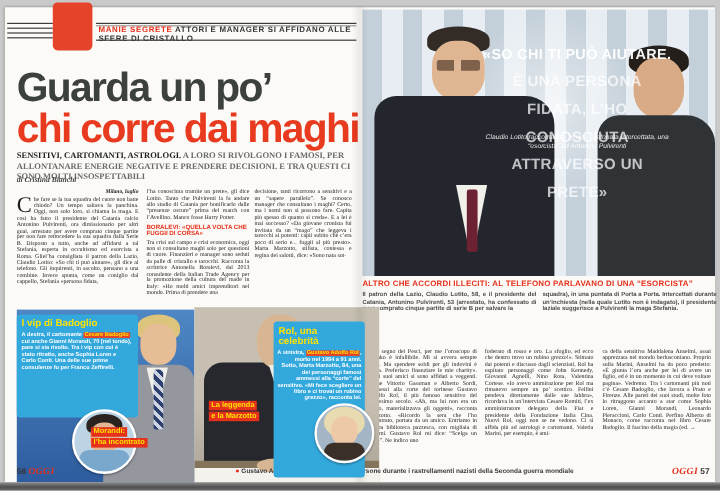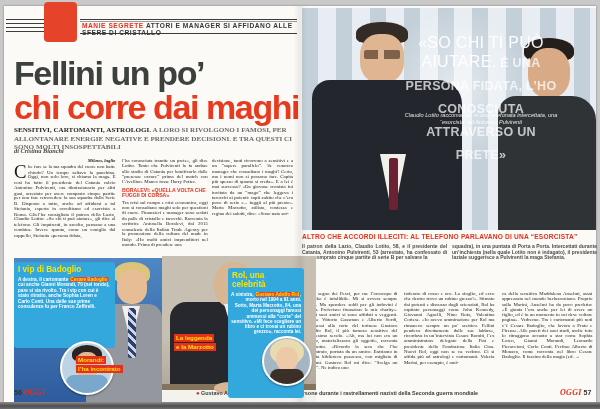--- a/index.html
+++ b/index.html
@@ -51,21 +51,21 @@
   #lotito-suit{left:10px;top:72px;width:150px;height:150px;background:#23262c;}
   #lotito-shirt{position:absolute;left:68px;top:74px;width:26px;height:52px;background:#f2f0ea;
       clip-path:polygon(0 0,100% 0,60% 100%,40% 100%);}
   #lotito-tie{position:absolute;left:77px;top:78px;width:9px;height:52px;background:#6d2233;border-radius:2px;}
   #pulv-hair{left:222px;top:30px;width:50px;height:24px;background:#241f1b;border-radius:50% 50% 35% 35%;}
   #pulv-face{left:226px;top:40px;width:42px;height:50px;background:#d8aa86;border-radius:44%;}
   #pulv-suit{left:196px;top:88px;width:98px;height:134px;background:#303336;}
 
   
   #quote{left:402px;top:34px;width:158px;text-align:center;color:#fff;z-index:2;}
-  #quote .q1{font-size:16px;font-weight:normal;line-height:15px;letter-spacing:.3px;color:rgba(255,255,255,.95);}
+  #quote .q1{font-size:12px;font-weight:bold;line-height:15px;letter-spacing:.3px;color:rgba(255,255,255,.95);}
   #quote .q2{font-size:12.5px;font-weight:600;line-height:23px;letter-spacing:.3px;color:rgba(255,255,255,.72);margin-top:14px;}
   #q-credit{left:404px;top:112px;width:154px;text-align:center;font-size:5.6px;line-height:6.6px;
       font-style:italic;color:rgba(255,255,255,.88);z-index:2;}
 
   
   #cap-head{left:302px;top:233px;width:294px;font-size:6.6px;font-weight:bold;color:#e5301c;letter-spacing:.2px;}
   .sanscap{font-size:6.4px;line-height:7.6px;color:#4c4c4c;font-weight:bold;text-align:justify;
       transform:scale(0.78);transform-origin:0 0;}
   #capA{left:302px;top:243px;width:186px;}
   #capB{left:452px;top:243px;width:186px;}
@@ -142,21 +142,21 @@
   <div class="abs rule" style="left:6px;top:27px;width:38px;"></div>
   <div class="abs rule" style="left:6px;top:31px;width:38px;"></div>
   <div class="abs rule" style="left:80px;top:19px;width:217px;"></div>
   <div class="abs rule" style="left:80px;top:21px;width:217px;opacity:.5;"></div>
   <div class="abs rule" style="left:80px;top:33px;width:217px;"></div>
   <div class="abs" id="red-tab"></div>
   <div class="abs" id="kicker">
     <span class="hl">MANIE SEGRETE</span><span> ATTORI E MANAGER SI AFFIDANO ALLE SFERE DI CRISTALLO</span>
   </div>
 
-  <div class="abs" id="h1a">Fellini un po’</div>
+  <div class="abs" id="h1a">Guarda un po’</div>
   <div class="abs" id="h1b">chi corre dai maghi</div>
   <div class="abs" id="standfirst">
     <span class="b">SENSITIVI, CARTOMANTI, ASTROLOGI.</span><span> A LORO SI RIVOLGONO I FAMOSI, PER ALLONTANARE ENERGIE NEGATIVE E PRENDERE DECISIONI. E TRA QUESTI CI SONO MOLTI INSOSPETTABILI</span>
   </div>
   <div class="abs" id="byline">di Cristina Bianchi</div>
 
   <div class="abs serifcol" id="col1">
     <span class="dateline">Milano, luglio</span>
     <span class="dropcap">C</span><span>he fare se la tua squadra del cuore non batte chiodo? Un tempo saltava la panchina. Oggi, non solo loro, si chiama la maga. E così ha fatto il presidente del Catania calcio Antonino Pulvirenti, ora dimissionario per altri guai, arrestato per avere comprato cinque partite per non fare retrocedere la sua squadra dalla Serie B. Disposto a tutto, anche ad affidarsi a tal Stefania, esperta in occultismo ed esorcista a Roma. Gliel’ha consigliata il patron della Lazio, Claudio Lotito: «So chi ti può aiutare», gli dice al telefono. Gli inquirenti, in ascolto, pensano a una combine. Invece spunta, come un coniglio dal cappello, Stefania «persona fidata,</span>
   </div>

